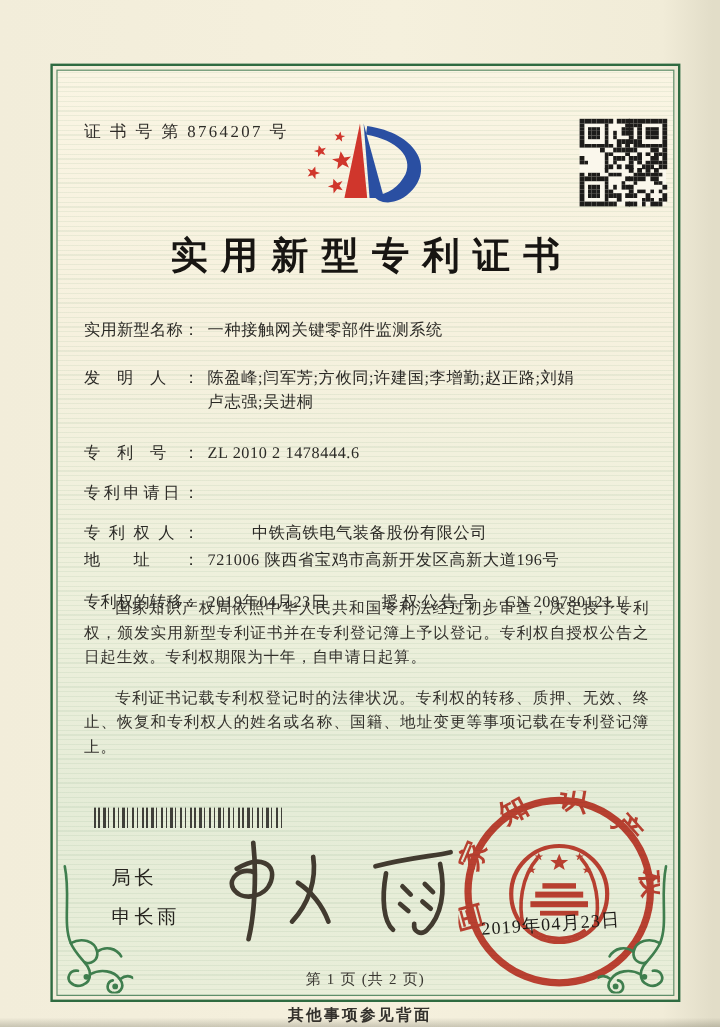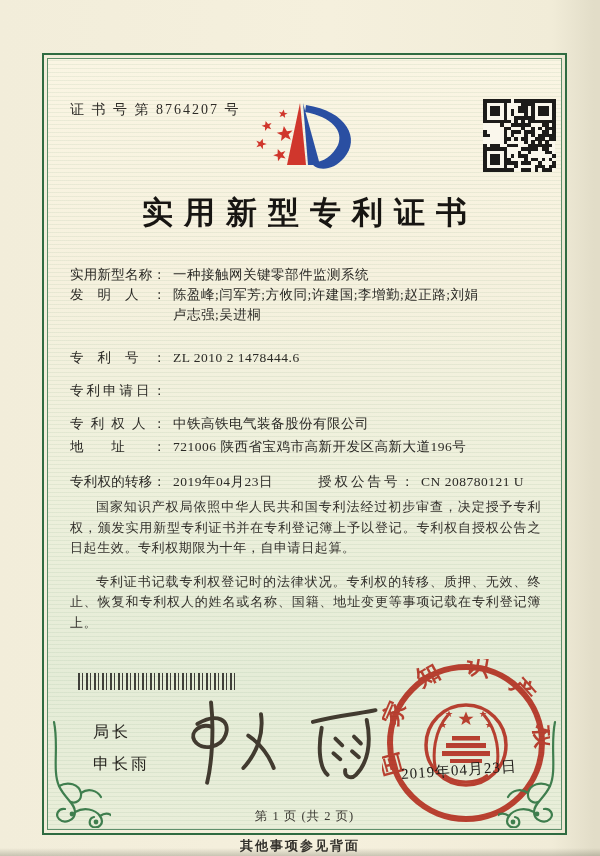--- a/index.html
+++ b/index.html
@@ -18,25 +18,25 @@
   .certno{position:absolute;left:22px;top:42px;font-size:14px;letter-spacing:2px;color:#2e2c28;}
   .logo{position:absolute;left:50%;top:36px;transform:translateX(-52%);width:150px;height:96px;}
   .qr{position:absolute;right:6px;top:40px;width:72px;height:72px;background:#faf7ec;}
   .qr i{position:absolute;width:3.5px;height:3.5px;background:#1d1c1a;}
   .title{position:absolute;left:0;right:0;top:133px;text-align:center;
     font-size:31px;font-weight:700;letter-spacing:11px;padding-left:11px;color:#171512;}
   .fields{position:absolute;left:22px;right:18px;top:206px;font-size:13.5px;color:#2b2a26;}
   .frow{display:flex;align-items:flex-start;line-height:20px;}
   .flabel{width:96px;flex:none;text-align:justify;text-align-last:justify;text-justify:inter-character;}
   .fval{flex:1;padding-left:7px;letter-spacing:0.5px;}
-  .r0{}
+  .r0{margin-bottom:20px;}
   .r1{margin-bottom:23px;}
   .r2{margin-bottom:13px;justify-content:center;}
   .r3{margin-bottom:13px;}
-  .r4{margin-bottom:3px;}
+  .r4{margin-bottom:3px;gap:37px;}
   .r5{margin-bottom:15px;}
   .grant .fval1{flex:none;width:145px;padding-left:7px;}
   .paras{position:absolute;left:22px;right:20px;top:438px;font-size:13px;line-height:20.5px;
     color:#33312c;text-align:justify;letter-spacing:0.6px;}
   .paras p{margin:0 0 13px 0;text-indent:2em;}
   .barcode{position:absolute;left:30px;top:614px;width:160px;height:17px;
     background:repeating-linear-gradient(90deg,#23211e 0px,#23211e 2px,rgba(0,0,0,0) 2px,rgba(0,0,0,0) 4px,#23211e 4px,#23211e 5px,rgba(0,0,0,0) 5px,rgba(0,0,0,0) 8px);
     opacity:0.85;}
   .signer-title{position:absolute;left:45px;top:663px;font-size:16px;letter-spacing:3px;color:#26241f;}
   .signer-name{position:absolute;left:45px;top:695px;font-size:16px;letter-spacing:3px;color:#26241f;}

